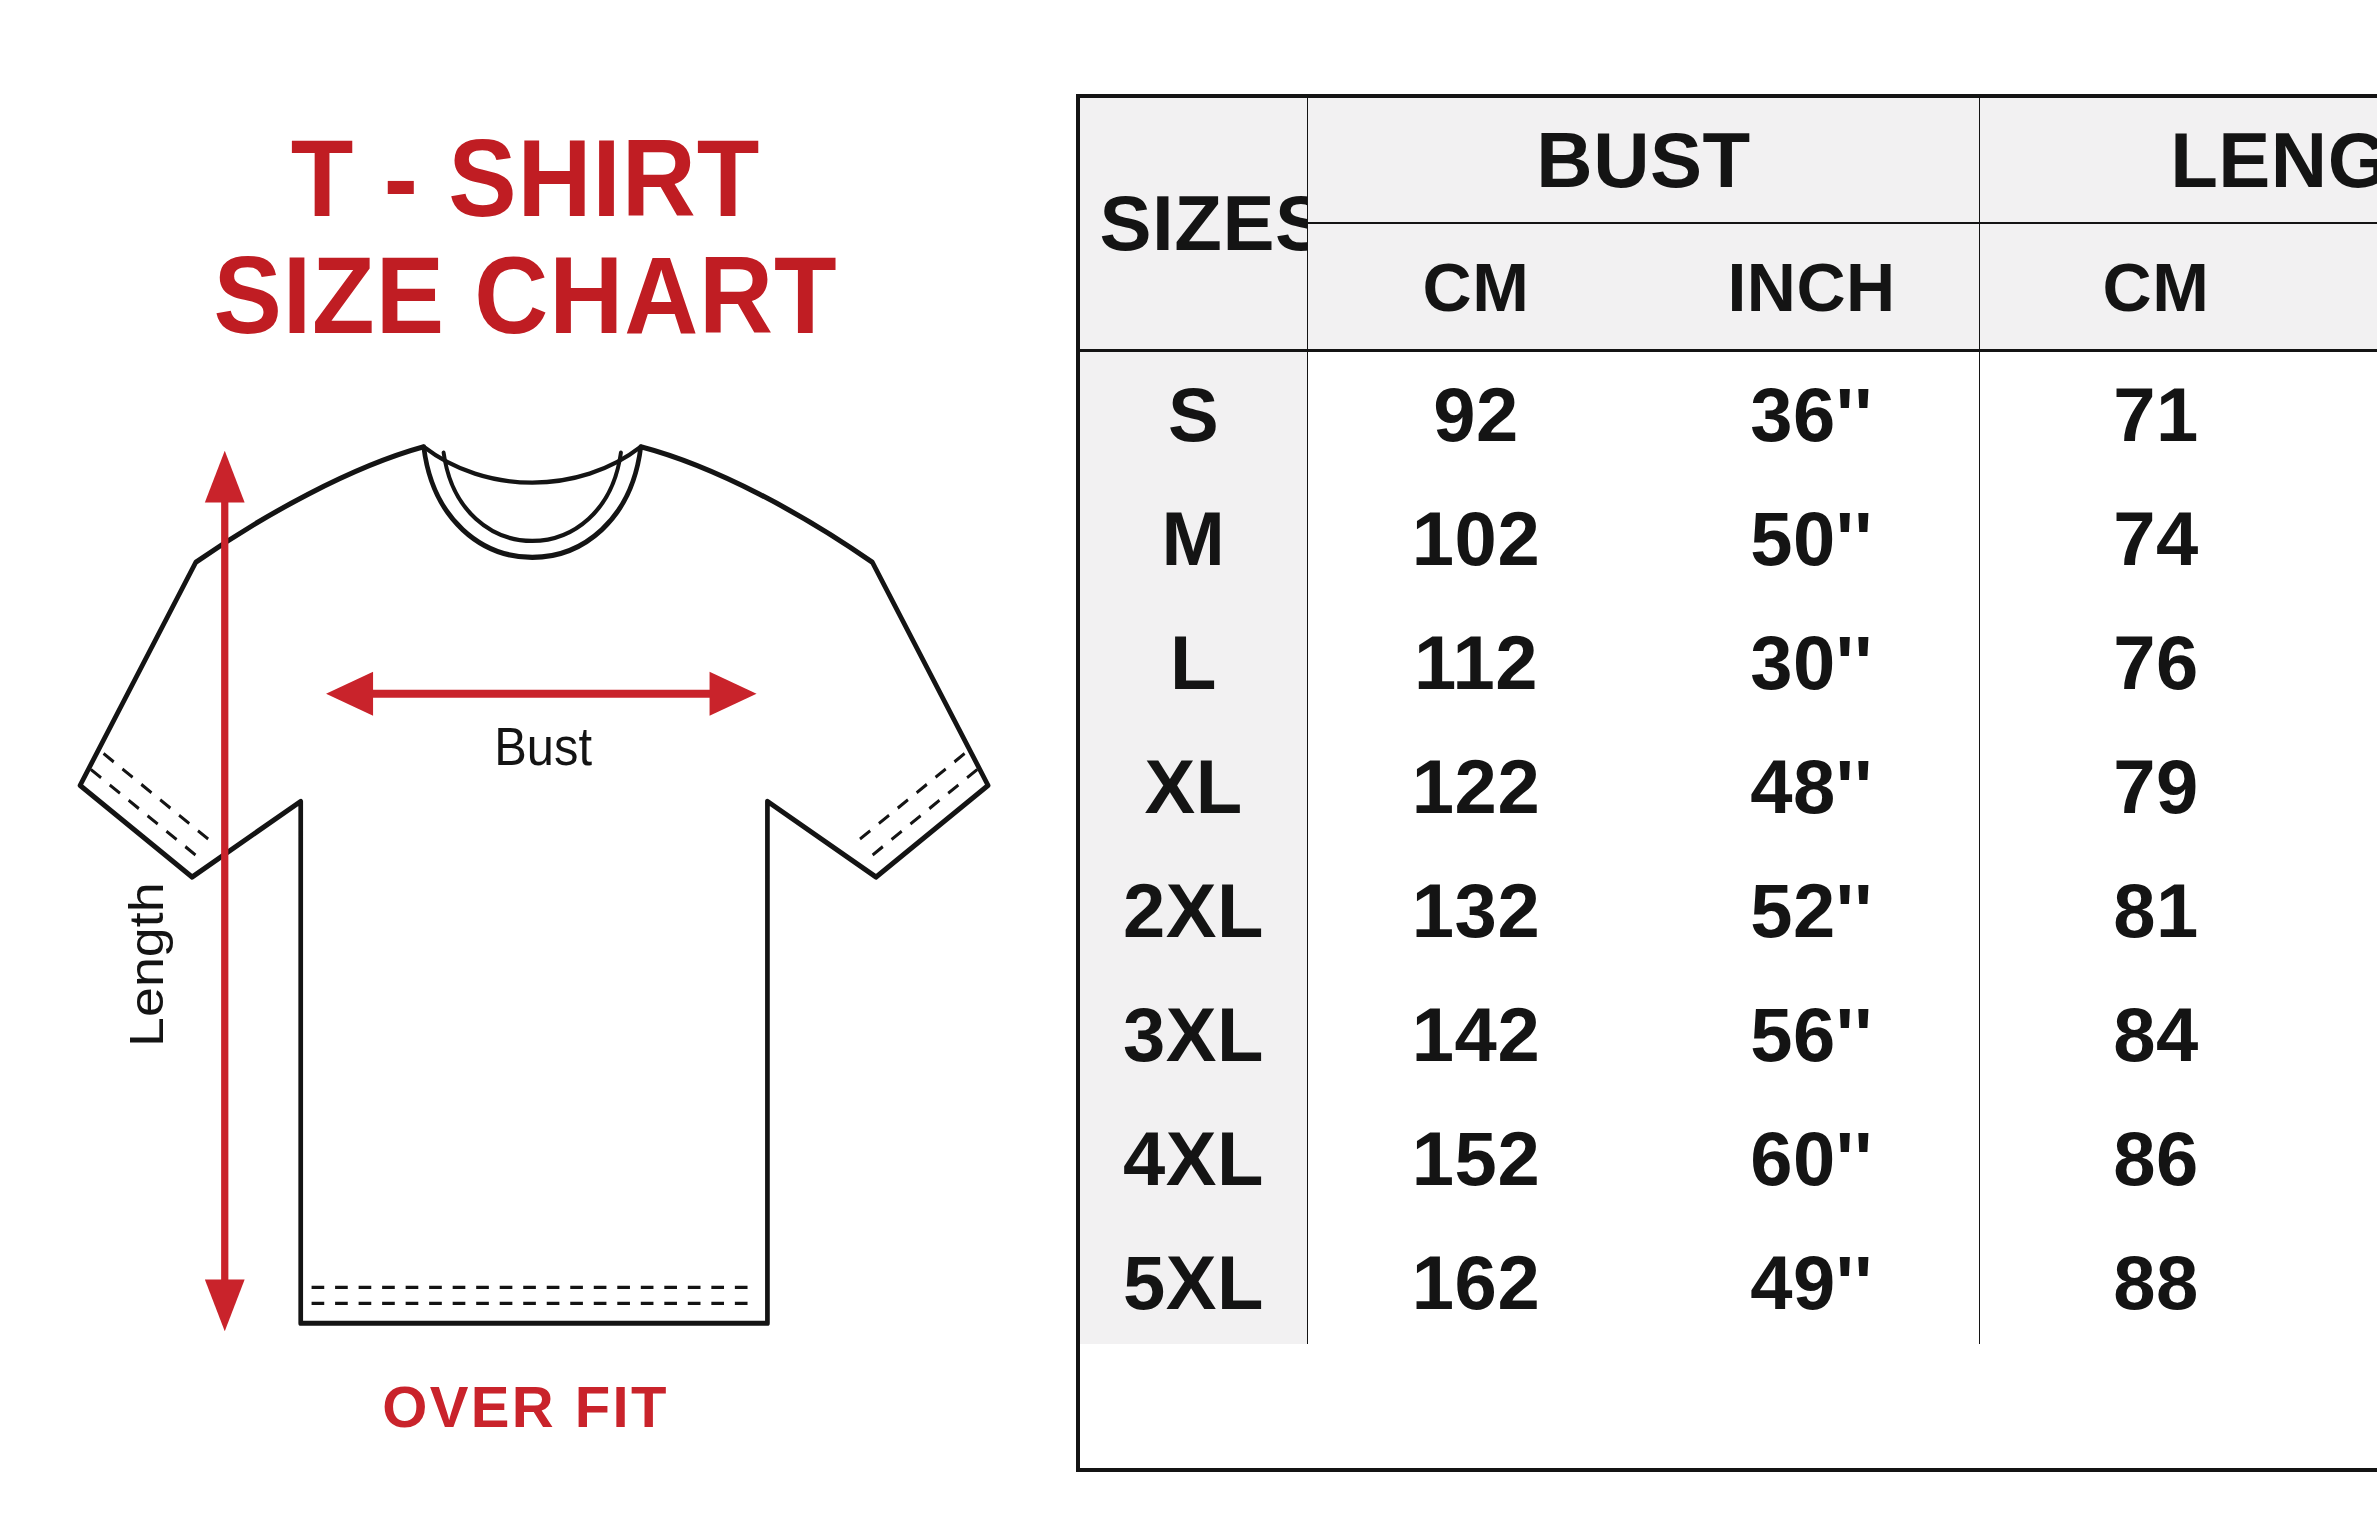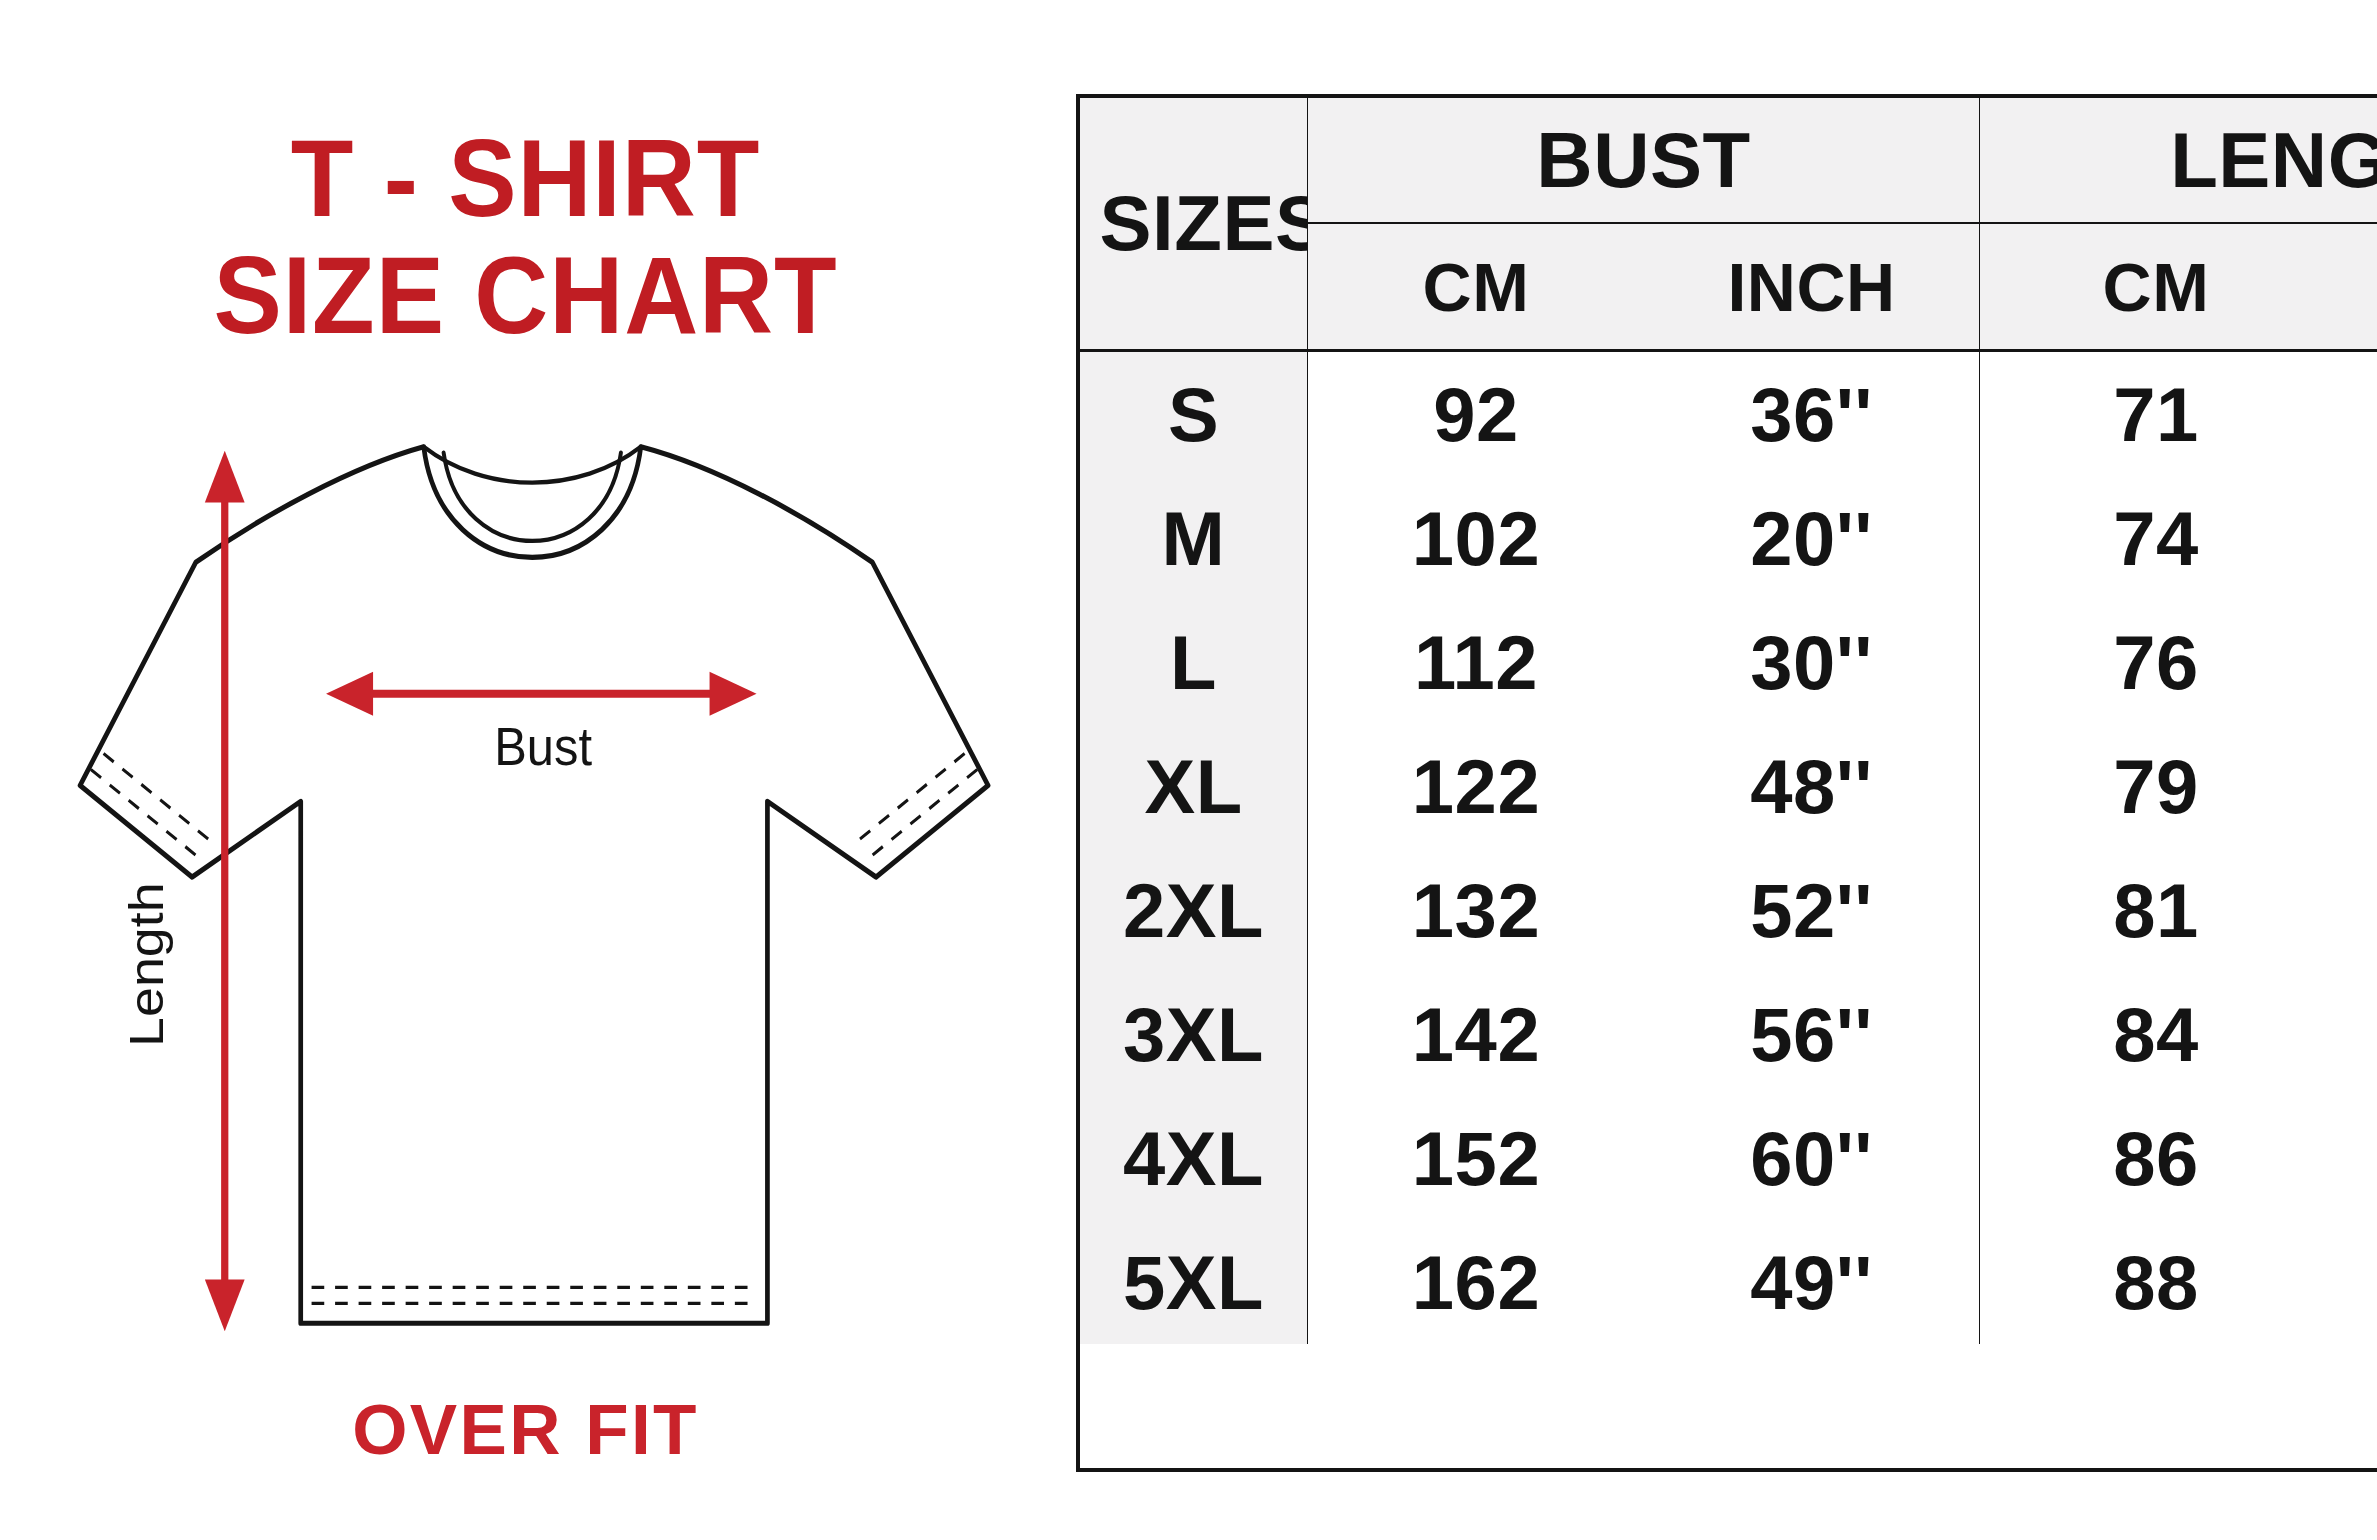--- a/index.html
+++ b/index.html
@@ -24,22 +24,22 @@
   .thin{fill:none;stroke:var(--line-color,#141414);stroke-width:2.2;stroke-linejoin:round;stroke-linecap:round;}
   .stitch{fill:none;stroke:var(--line-color,#141414);stroke-width:1.6;stroke-dasharray:7 6;}
   .arrow-line{fill:none;stroke:var(--arrow-red,#c9232b);stroke-width:4;}
   .arrow-head{fill:var(--arrow-red,#c9232b);stroke:none;}
   .dim-label{
     font-family:"Liberation Sans","DejaVu Sans",sans-serif;
     font-size:27px;font-weight:500;fill:#141414;
   }
   .caption{
     position:absolute;left:0;top:1373px;width:1051px;text-align:center;
-    font-weight:bold;font-size:71px;letter-spacing:2.4px;
-    color:var(--arrow-red,#c9232b);white-space:nowrap;margin-top:16px;
+    font-weight:bold;font-size:58px;letter-spacing:2.4px;
+    color:var(--arrow-red,#c9232b);white-space:nowrap;
   }
 
   
   .size-table{
     position:absolute;left:1076px;top:94px;
     display:grid;
     grid-template-columns:228px 336px 336px 352px 352px;
     grid-template-rows:126px 128px repeat(9,124px);
     border:4.3px solid var(--line-color,#141414);
     background:#ffffff;
@@ -121,21 +121,21 @@
     <div class="row">
       <div class="cell sz">S</div>
       <div class="cell">92</div>
       <div class="cell ir">36''</div>
       <div class="cell">71</div>
       <div class="cell">28''</div>
     </div>
     <div class="row">
       <div class="cell sz">M</div>
       <div class="cell">102</div>
-      <div class="cell ir">20''</div>
+      <div class="cell ir">50''</div>
       <div class="cell">74</div>
       <div class="cell">29''</div>
     </div>
     <div class="row">
       <div class="cell sz">L</div>
       <div class="cell">112</div>
       <div class="cell ir">30''</div>
       <div class="cell">76</div>
       <div class="cell">30''</div>
     </div>

